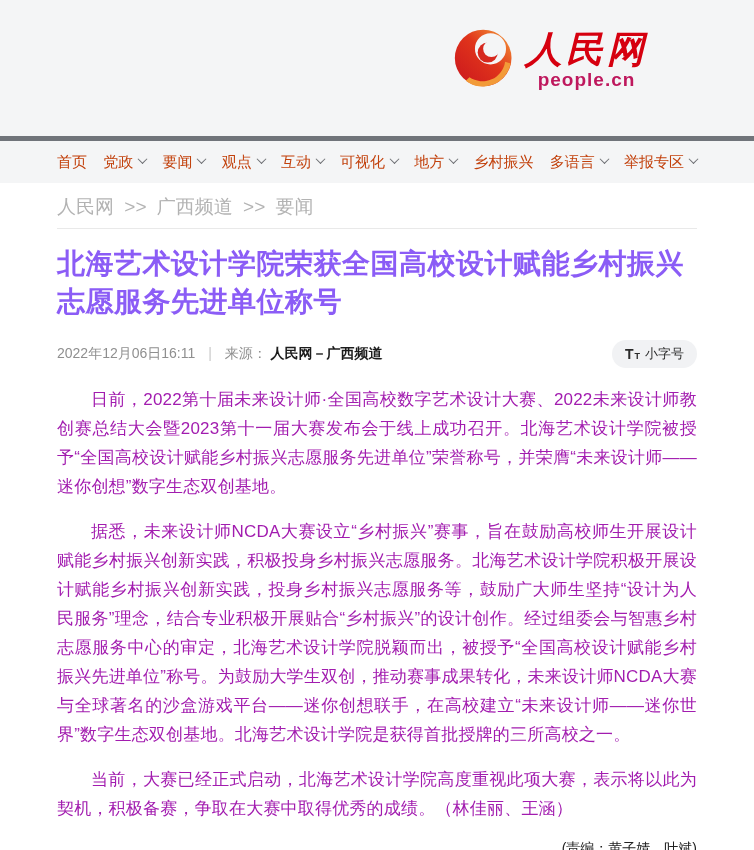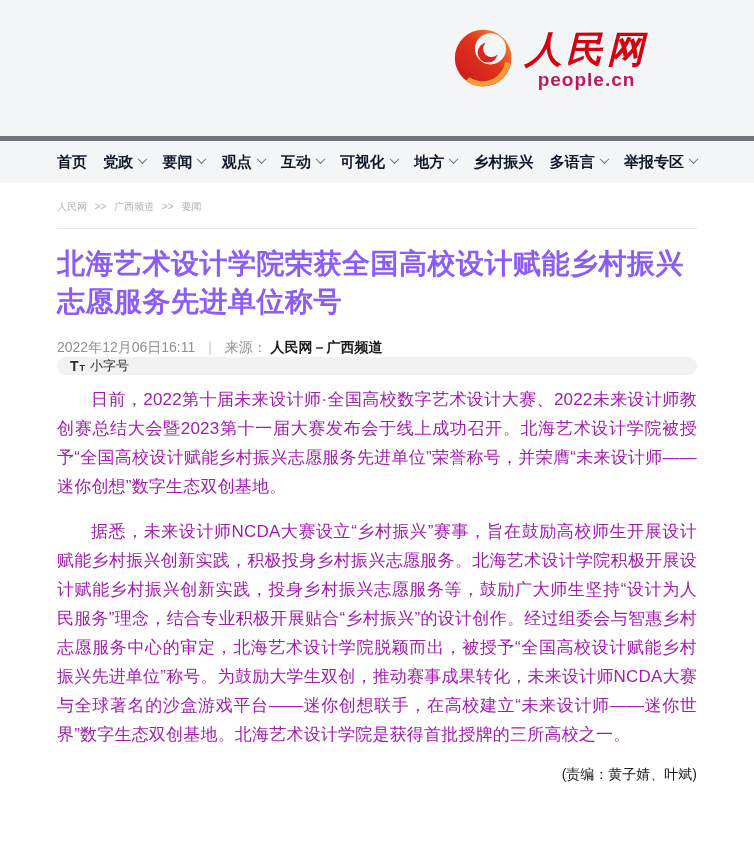--- a/index.html
+++ b/index.html
@@ -11,31 +11,31 @@
   
   .site-header { height:136px; background:#f4f5f6; position:relative; }
   .logo { position:absolute; left:453px; top:26px; display:flex; align-items:center; gap:8px; cursor:pointer; }
   .logo-text { display:flex; flex-direction:column; align-items:center; }
   .logo-cn { color:#d6000f; font-size:37px; font-weight:bold; letter-spacing:4px; line-height:40px; font-style:italic; }
   .logo-en { color:#be185d; font-size:19px; font-weight:bold; letter-spacing:1px; line-height:20px; }
   .dark-bar { height:5px; background:#70747a; }
   
   .main-nav { height:42px; background:#f4f5f6; display:flex; align-items:center;
     justify-content:space-between; padding:0 57px; }
-  .nav-item { display:flex; align-items:center; font-size:15px; font-weight:bold; color:#0f172a; cursor:pointer; white-space:nowrap; }
+  .nav-item { display:flex; align-items:center; font-size:15px; font-weight:normal; color:#c2410c; cursor:pointer; white-space:nowrap; }
   .chev { display:inline-block; width:7px; height:7px; border-right:1.5px solid #6d6f73;
     border-bottom:1.5px solid #6d6f73; transform:rotate(45deg) translate(-1px,-1px); margin-left:6px; margin-top:-4px; }
   
   .main { padding:0 57px; background:#fff; }
-  .breadcrumb { margin-top:16px; font-size:10px; color:#b3b3b3; line-height:16px; }
+  .breadcrumb { margin-top:16px; font-size:19px; color:#b3b3b3; line-height:16px; }
   .breadcrumb .crumb { cursor:pointer; }
   .breadcrumb .sep { margin:0 5px; }
   .divider { height:1px; background:#e9e9e9; margin-top:13px; }
   .article-title { margin-top:16px; font-size:28px; line-height:38px; font-weight:bold; color:#8b5cf6; letter-spacing:0.5px; }
-  .meta-row { margin-top:18px; display:flex; justify-content:space-between; height:30px;flex-direction:column; }
+  .meta-row { margin-top:18px; display:flex; align-items:center; justify-content:space-between; height:30px; }
   .meta-left { font-size:14px; color:#8f8f8f; }
   .meta-left .pipe { color:#c9c9c9; margin:0 9px; }
   .meta-left .src { color:#1c1c1c; font-weight:bold; }
   .fontsize-pill { display:flex; align-items:center; background:#f1f2f4; border-radius:15px;
     height:28px; padding:0 13px; cursor:pointer; font-size:13px; color:#2a2a2a; }
   .t-big { font-size:14px; font-weight:bold; color:#2a2a2a; }
   .t-small { font-size:9px; font-weight:bold; color:#2a2a2a; margin:3px 5px 0 1px; }
   .article-body { margin-top:16px; }
   .article-body p { font-size:17px; line-height:29px; color:#a21caf; text-indent:2em;
     text-align:justify; margin-bottom:16px; letter-spacing:0.2px; }
@@ -136,17 +136,18 @@
     <div class="fontsize-pill">
       <span class="t-big">T</span>
       <span class="t-small">T</span>
       <span>小字号</span>
     </div>
   </div>
 
   <div class="article-body">
     <p>日前，2022第十届未来设计师·全国高校数字艺术设计大赛、2022未来设计师教创赛总结大会暨2023第十一届大赛发布会于线上成功召开。北海艺术设计学院被授予“全国高校设计赋能乡村振兴志愿服务先进单位”荣誉称号，并荣膺“未来设计师——迷你创想”数字生态双创基地。</p>
     <p>据悉，未来设计师NCDA大赛设立“乡村振兴”赛事，旨在鼓励高校师生开展设计赋能乡村振兴创新实践，积极投身乡村振兴志愿服务。北海艺术设计学院积极开展设计赋能乡村振兴创新实践，投身乡村振兴志愿服务等，鼓励广大师生坚持“设计为人民服务”理念，结合专业积极开展贴合“乡村振兴”的设计创作。经过组委会与智惠乡村志愿服务中心的审定，北海艺术设计学院脱颖而出，被授予“全国高校设计赋能乡村振兴先进单位”称号。为鼓励大学生双创，推动赛事成果转化，未来设计师NCDA大赛与全球著名的沙盒游戏平台——迷你创想联手，在高校建立“未来设计师——迷你世界”数字生态双创基地。北海艺术设计学院是获得首批授牌的三所高校之一。</p>
+    <p>当前，大赛已经正式启动，北海艺术设计学院高度重视此项大赛，表示将以此为契机，积极备赛，争取在大赛中取得优秀的成绩。（林佳丽、王涵）</p>
   </div>
 
   <div class="editor-line">(责编：黄子婧、叶斌)</div>
 
 </div>
 
 </body></html>

